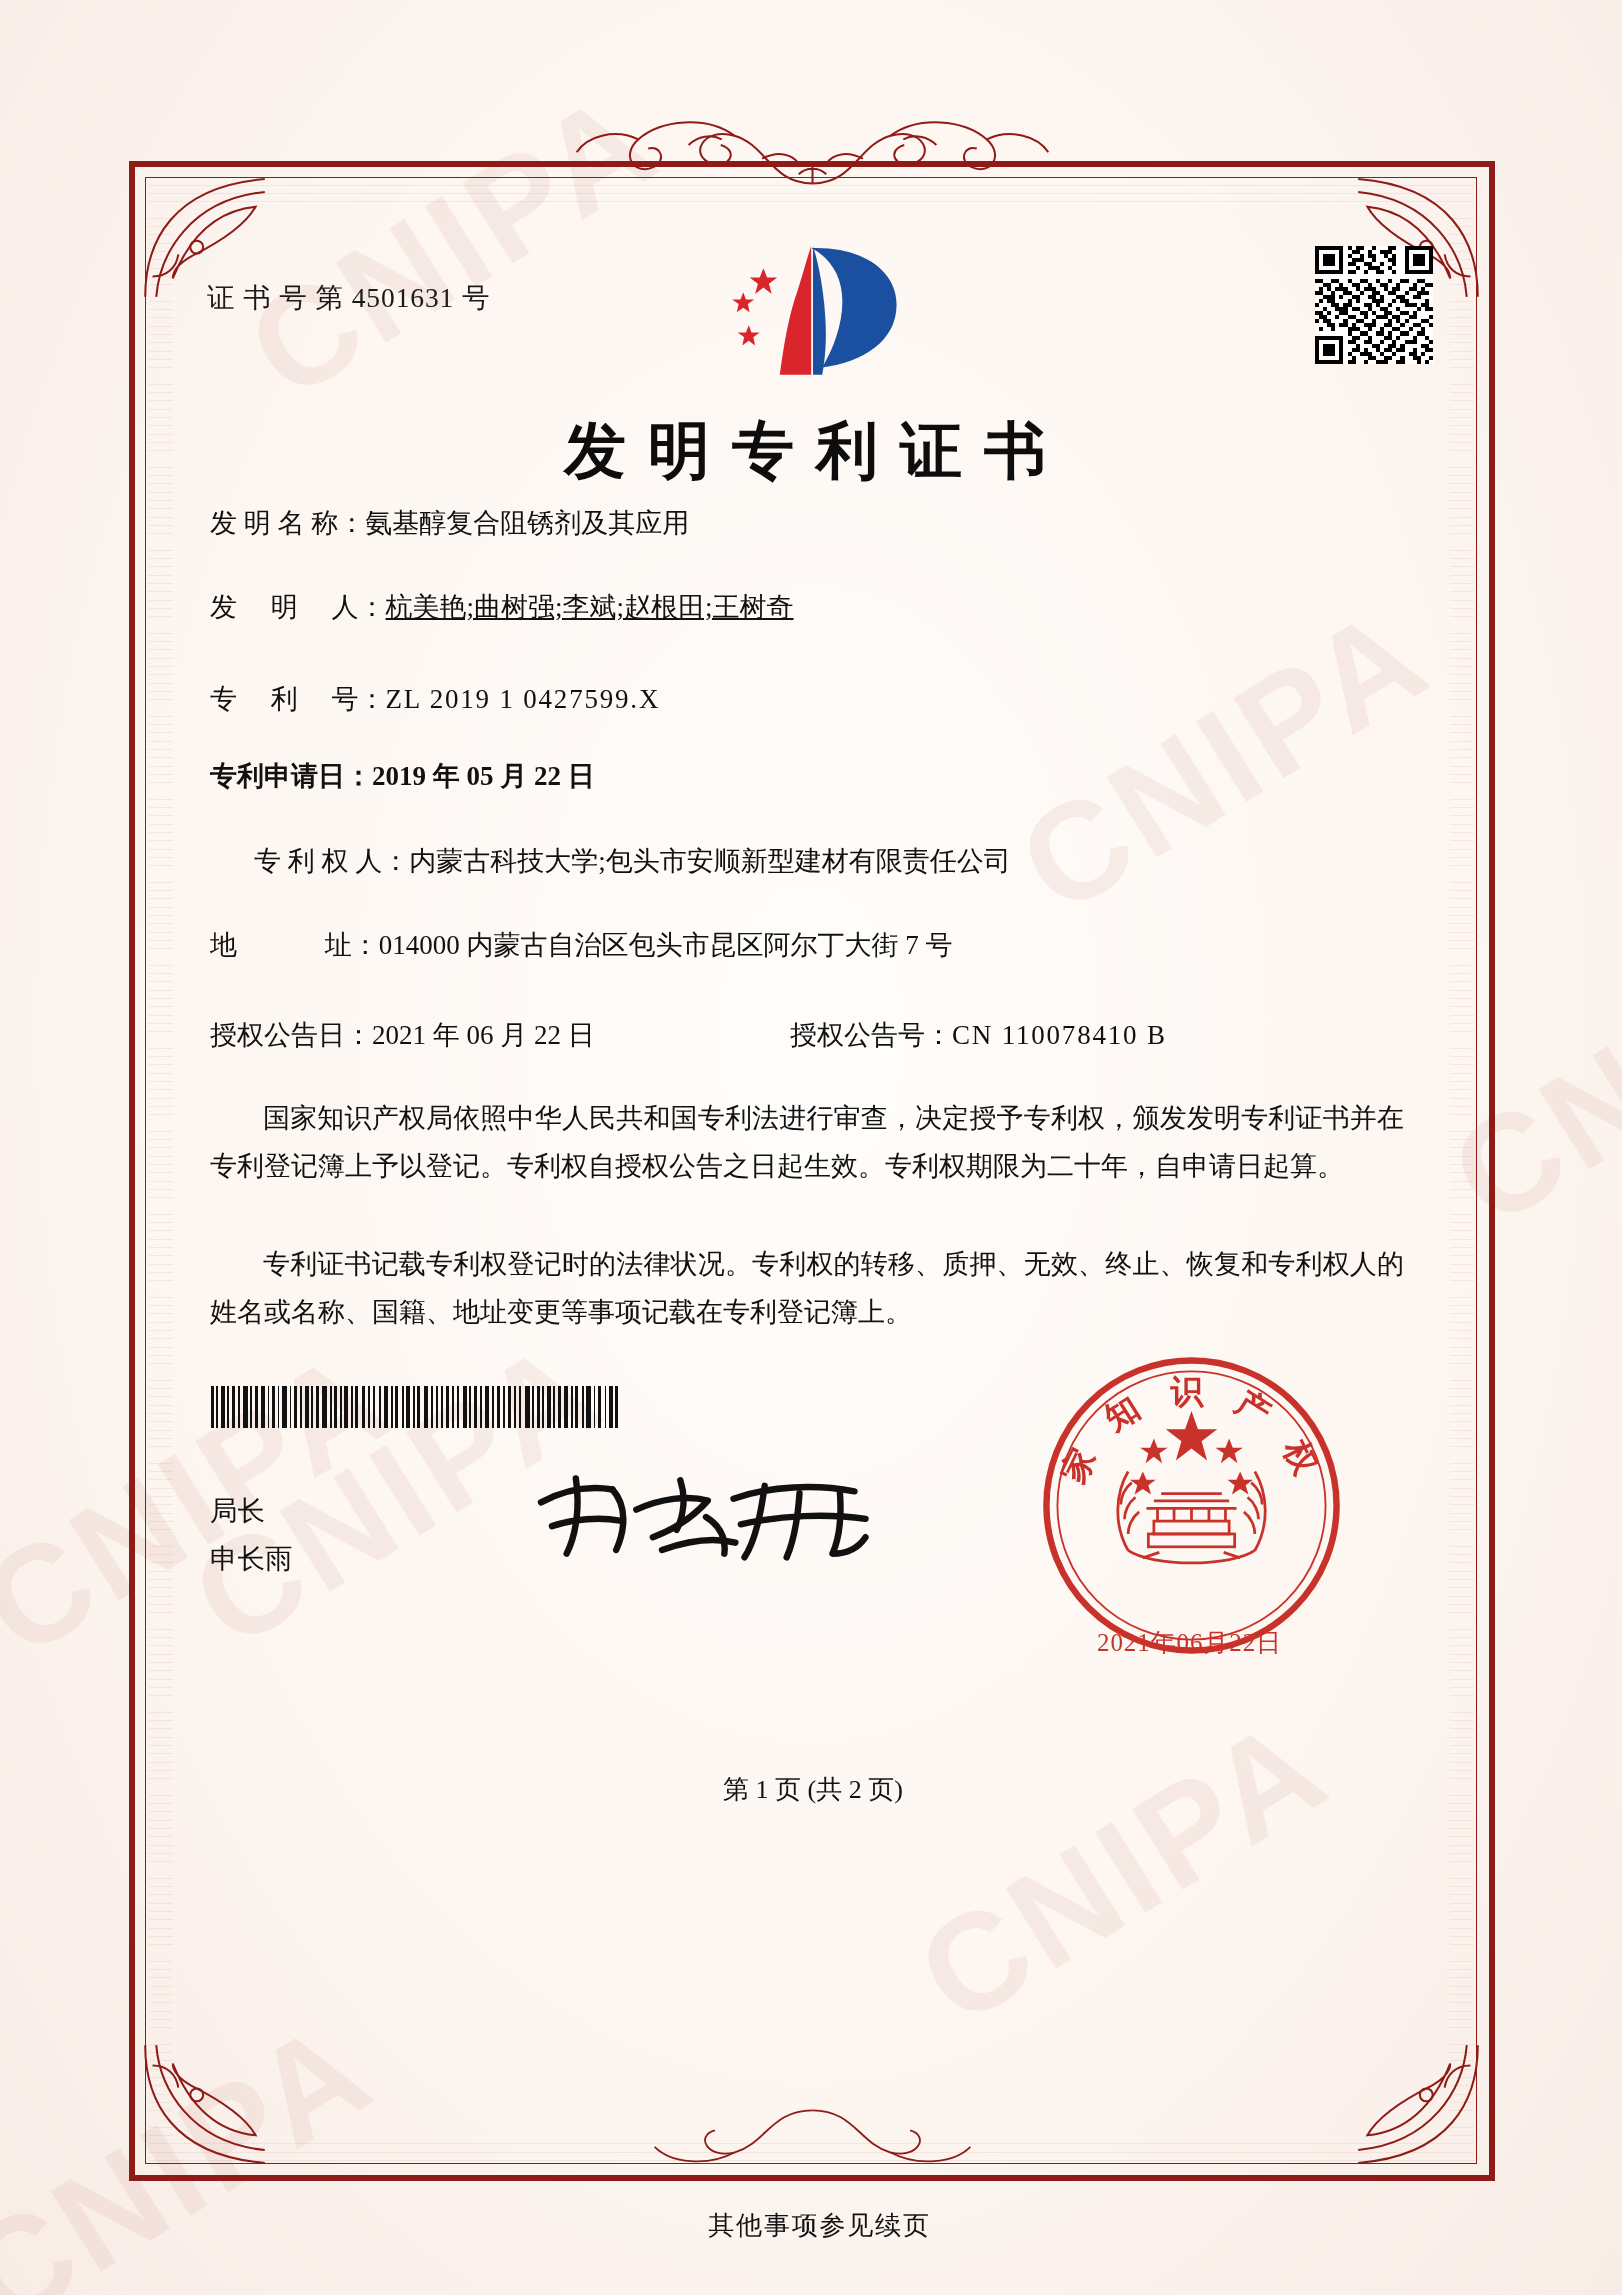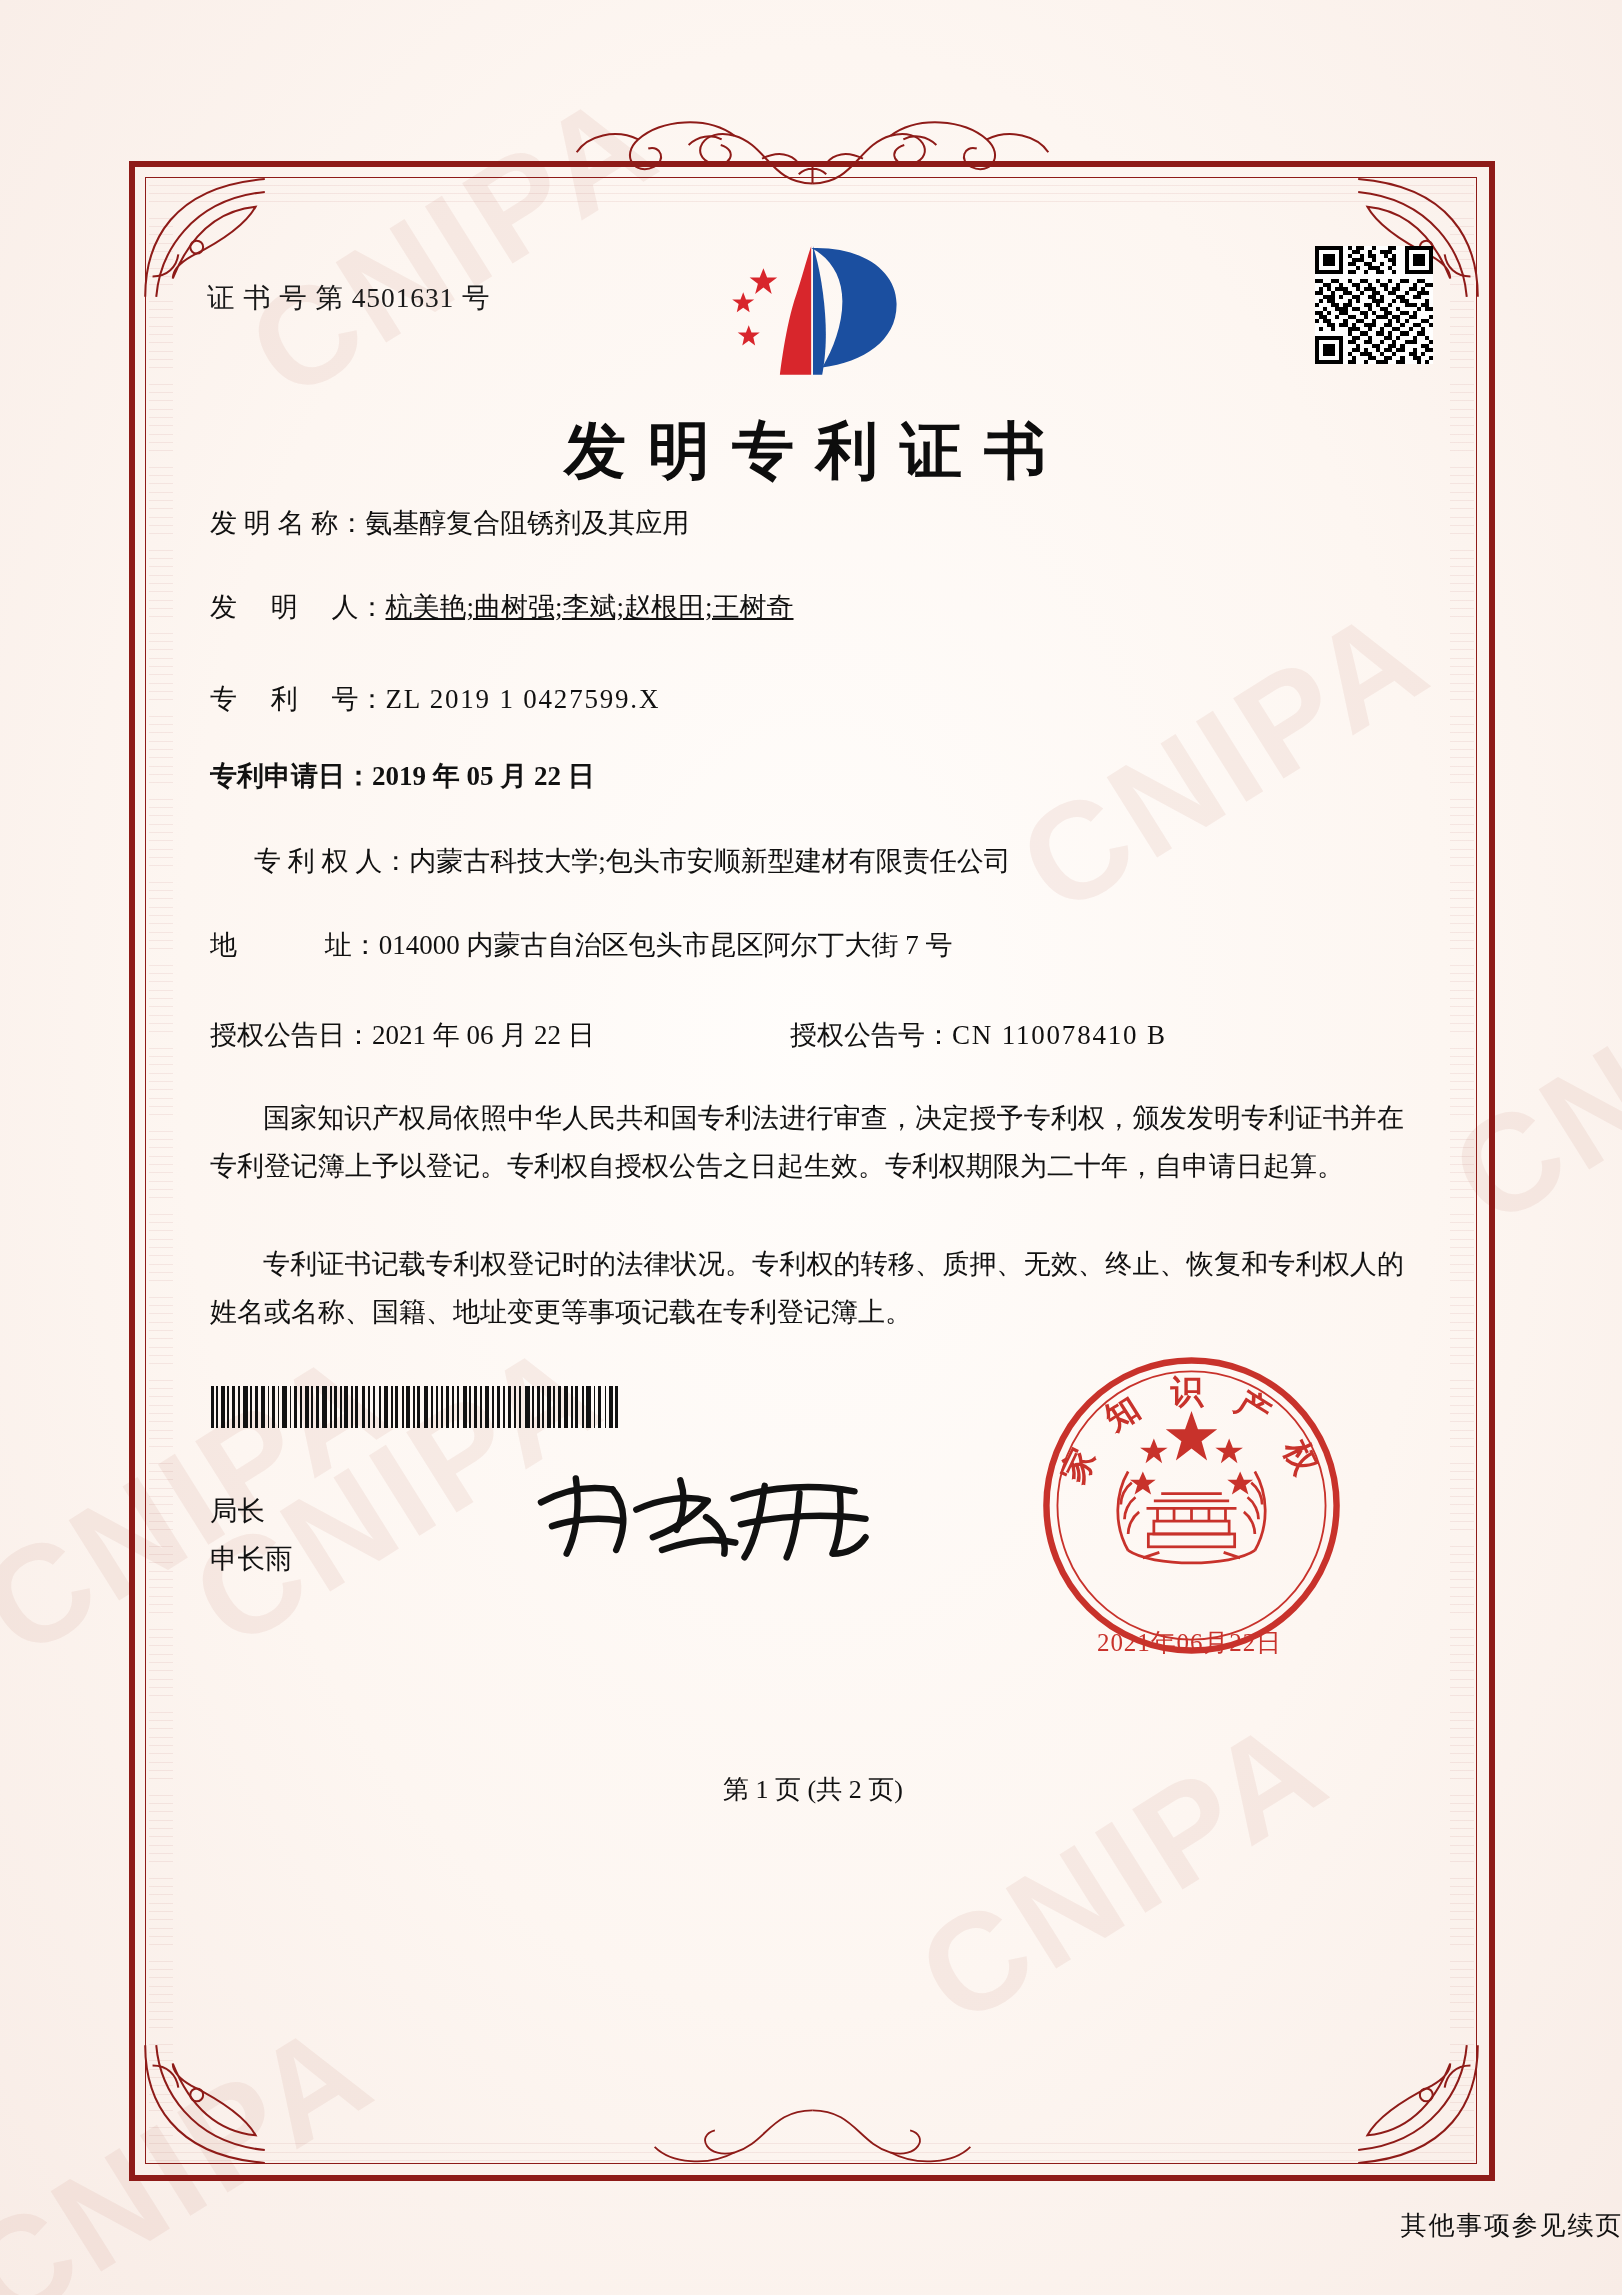--- a/index.html
+++ b/index.html
@@ -208,21 +208,21 @@
     top: 1561px;
     text-align: center;
     font-size: 26px;
     color: #111;
   }
 
   #footer-note {
     position: absolute;
     left: 0; right: 0;
     top: 2208px;
-    text-align: right;
+    text-align: center;
     font-size: 26px;
     color: #111;
     letter-spacing: 1.8px;
     padding-left: 16px;
   }
 </style>
 </head>
 <body>
 
 <div id="page">

